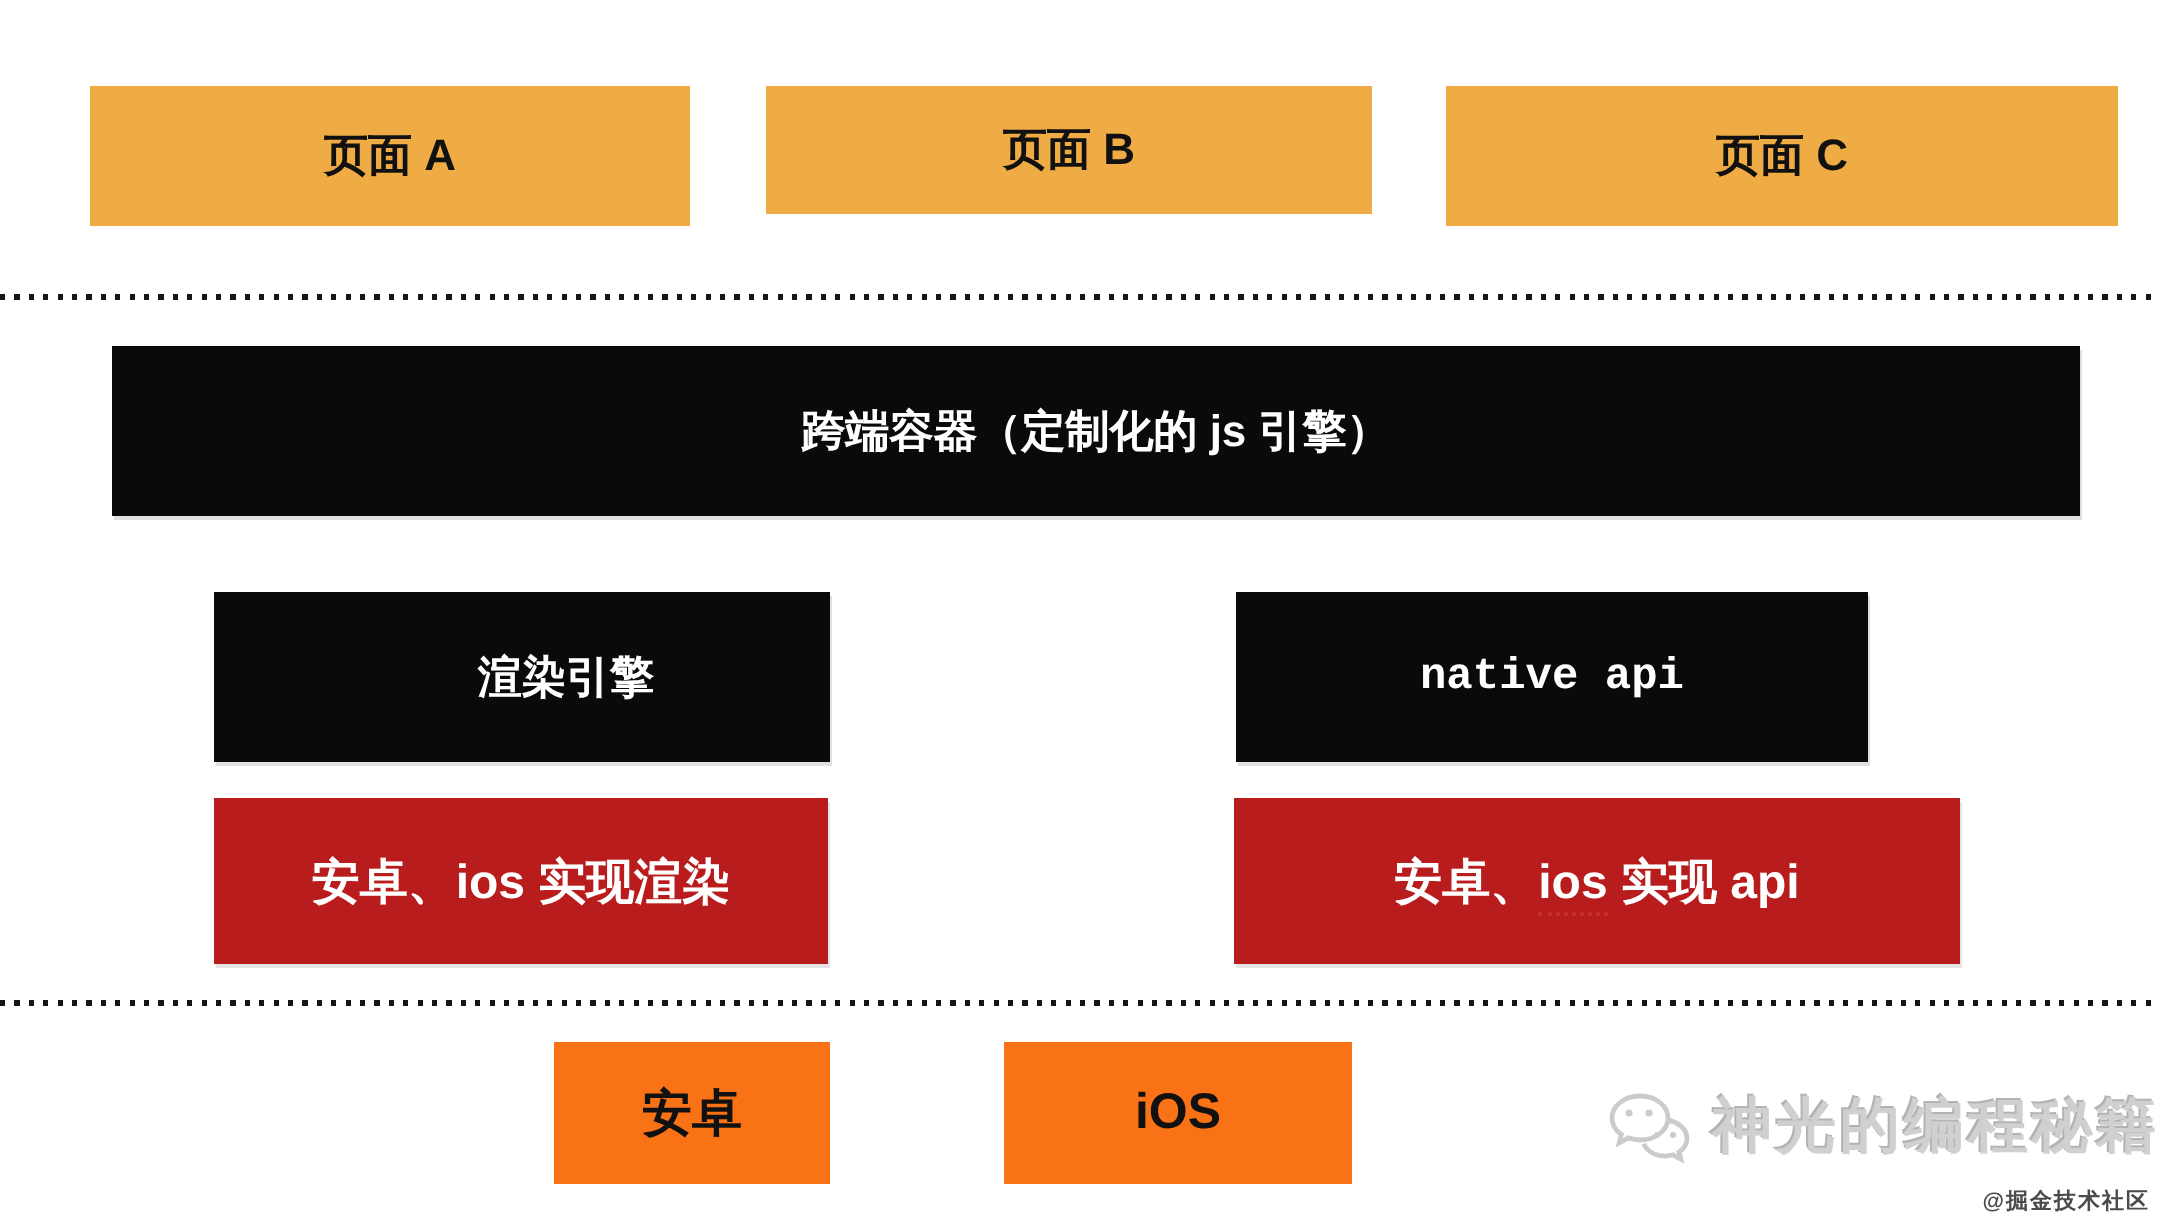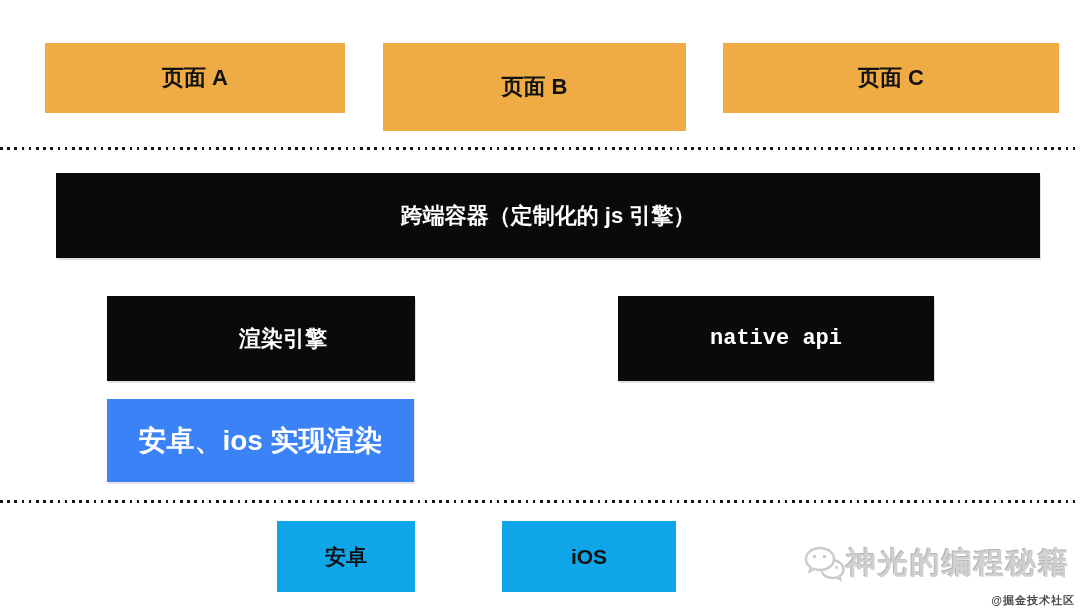--- a/index.html
+++ b/index.html
@@ -19,26 +19,26 @@
     display: flex;
     align-items: center;
     justify-content: center;
     font-weight: bold;
     text-align: center;
     white-space: nowrap;
   }
 
   .orange-box  { background: #EFAC45; color: #111111; font-size: 22px; }
   .black-box   { background: #0A0A0A; color: #ffffff; font-size: 22px; box-shadow: 1px 2px 0 rgba(0,0,0,0.12); }
-  .gray-box    { background: #3b82f6; color: #ffffff; font-size: 28px; box-shadow: 1px 2px 0 rgba(0,0,0,0.10); }
-  .blue-box    { background: #0ea5e9; color: #111111; font-size: 21px; }
+  .gray-box    { background: #b91c1c; color: #ffffff; font-size: 24px; box-shadow: 1px 2px 0 rgba(0,0,0,0.10); }
+  .blue-box    { background: #f97316; color: #111111; font-size: 25px; }
 
   
   .page-a { left: 45px;  top: 43px; width: 300px; height: 70px; }
-  .page-b { left: 383px; top: 43px; width: 303px; height: 88px; }
+  .page-b { left: 383px; top: 43px; width: 303px; height: 64px; }
   .page-c { left: 723px; top: 43px; width: 336px; height: 70px; }
 
   
   .dotted-line {
     position: absolute;
     left: 0;
     width: 1080px;
     height: 3px;
     background-image: repeating-linear-gradient(to right, #161616 0px, #161616 2.6px, transparent 2.6px, transparent 7.2px);
   }
@@ -61,21 +61,21 @@
   .android-box { left: 277px; top: 521px; width: 138px; height: 71px; }
   .ios-box     { left: 502px; top: 521px; width: 174px; height: 71px; }
 
   
   .watermark {
     position: absolute;
     left: 802px;
     top: 543px;
     display: flex;
     align-items: center;
-    gap: 0;
+    gap: 10px;
   }
   .watermark-text {
     font-size: 30px;
     font-weight: bold;
     letter-spacing: 2px;
     color: #d0d0d0;
     text-shadow: -1px -1px 0 #b3b3b3, 1.5px 1.5px 0 #ffffff;
     white-space: nowrap;
   }
   .watermark-icon { width: 44px; height: 40px; opacity: 0.9; }
@@ -114,20 +114,23 @@
   <div class="box black-box render-engine-box">
     <span>渲染引擎</span>
   </div>
   <div class="box black-box native-api-box">
     <span>native api</span>
   </div>
 
   <div class="box gray-box render-impl-box">
     <span>安卓、ios 实现渲染</span>
   </div>
+  <div class="box gray-box api-impl-box">
+    <span><span>安卓、</span><span class="spellcheck-underline">ios</span><span> 实现 api</span></span>
+  </div>
 
   <div class="dotted-line dotted-line-2"></div>
 
   <div class="box blue-box android-box">
     <span>安卓</span>
   </div>
   <div class="box blue-box ios-box">
     <span>iOS</span>
   </div>
 

